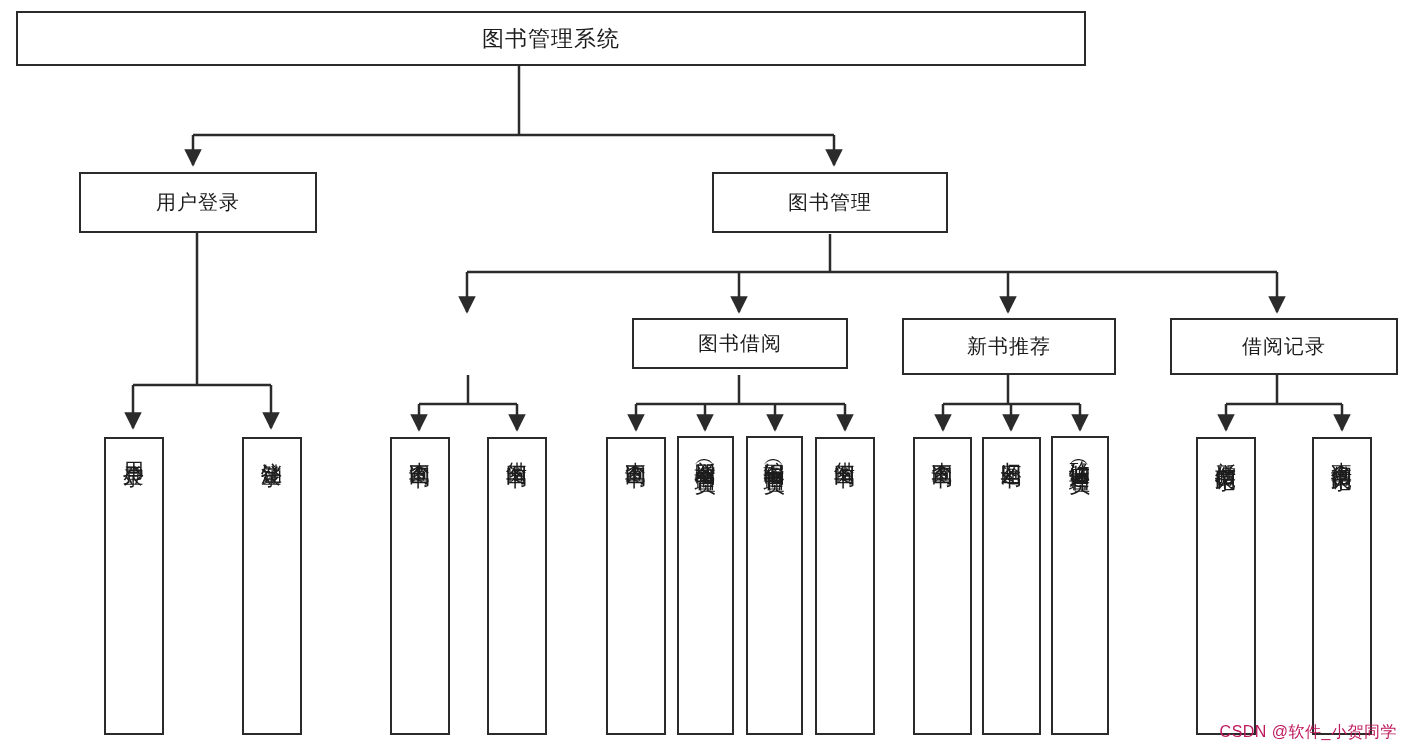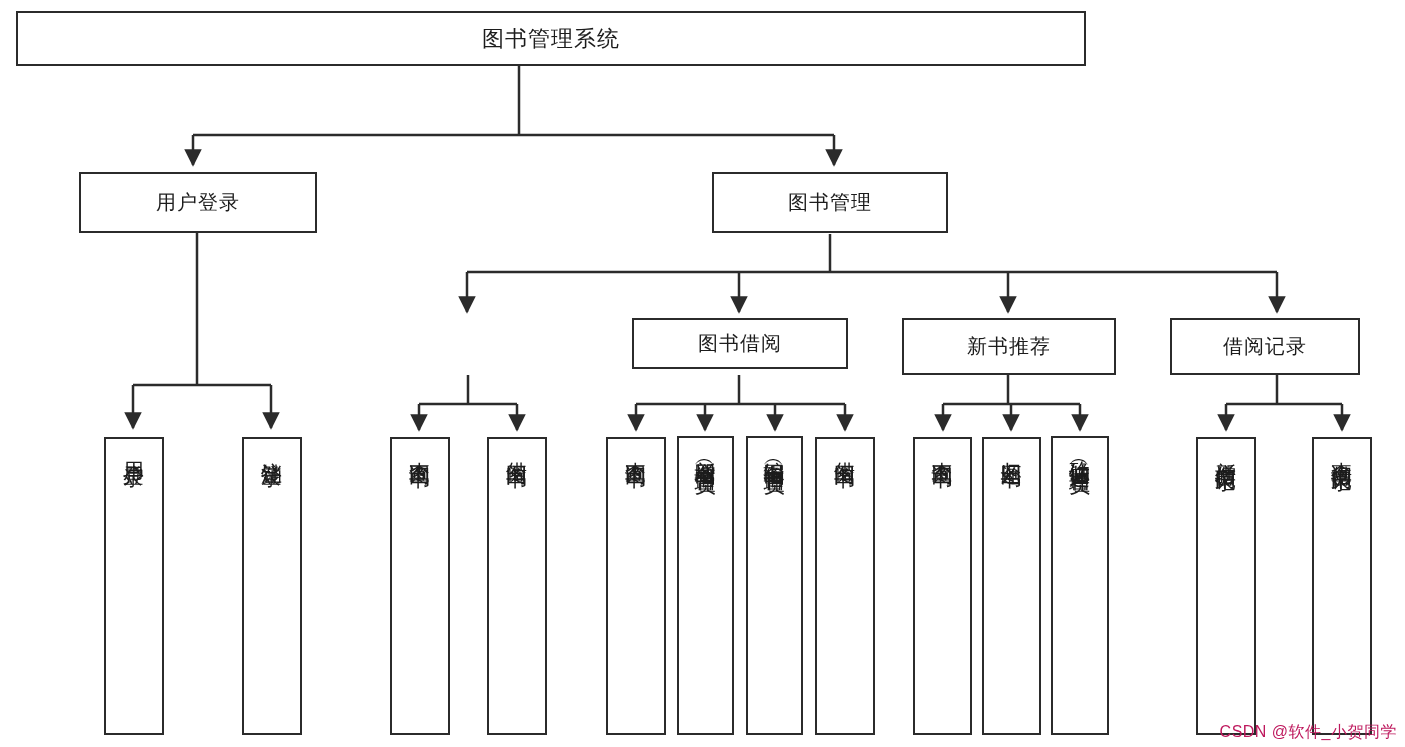--- a/index.html
+++ b/index.html
@@ -89,21 +89,21 @@
   <div class="node h" style="left:712px;top:172px;width:236px;height:61px;">
     <span class="lbl">图书管理</span>
   </div>
 
   <div class="node h" style="left:632px;top:318px;width:216px;height:51px;">
     <span class="lbl">图书借阅</span>
   </div>
   <div class="node h" style="left:902px;top:318px;width:214px;height:57px;">
     <span class="lbl">新书推荐</span>
   </div>
-  <div class="node h" style="left:1170px;top:318px;width:190px;height:57px;">
+  <div class="node h" style="left:1170px;top:318px;width:228px;height:57px;">
     <span class="lbl">借阅记录</span>
   </div>
 
   <div class="node v" style="left:104px;top:437px;width:60px;height:298px;">
     <span class="lbl">用户登录</span>
   </div>
   <div class="node v" style="left:242px;top:437px;width:60px;height:298px;">
     <span class="lbl">注销登录</span>
   </div>
 

